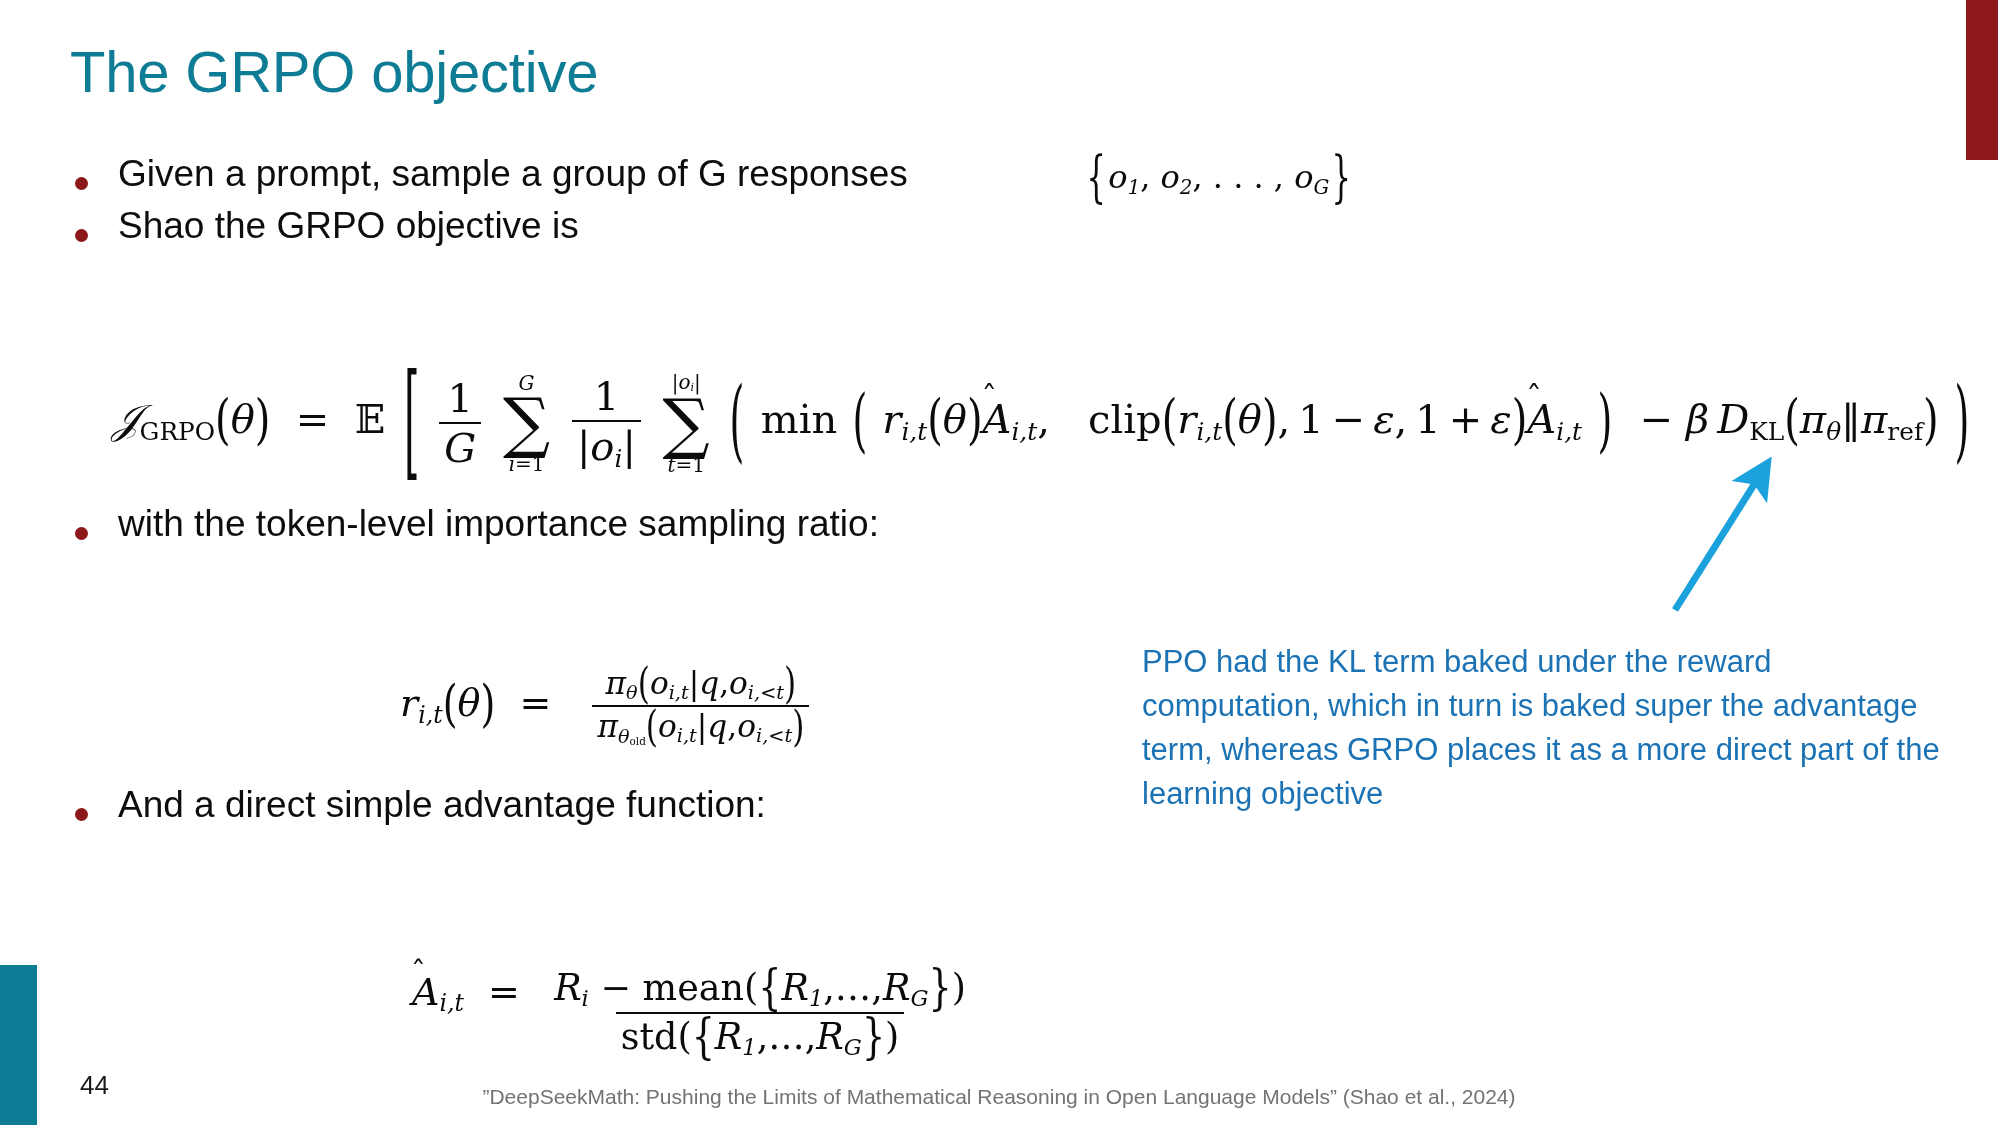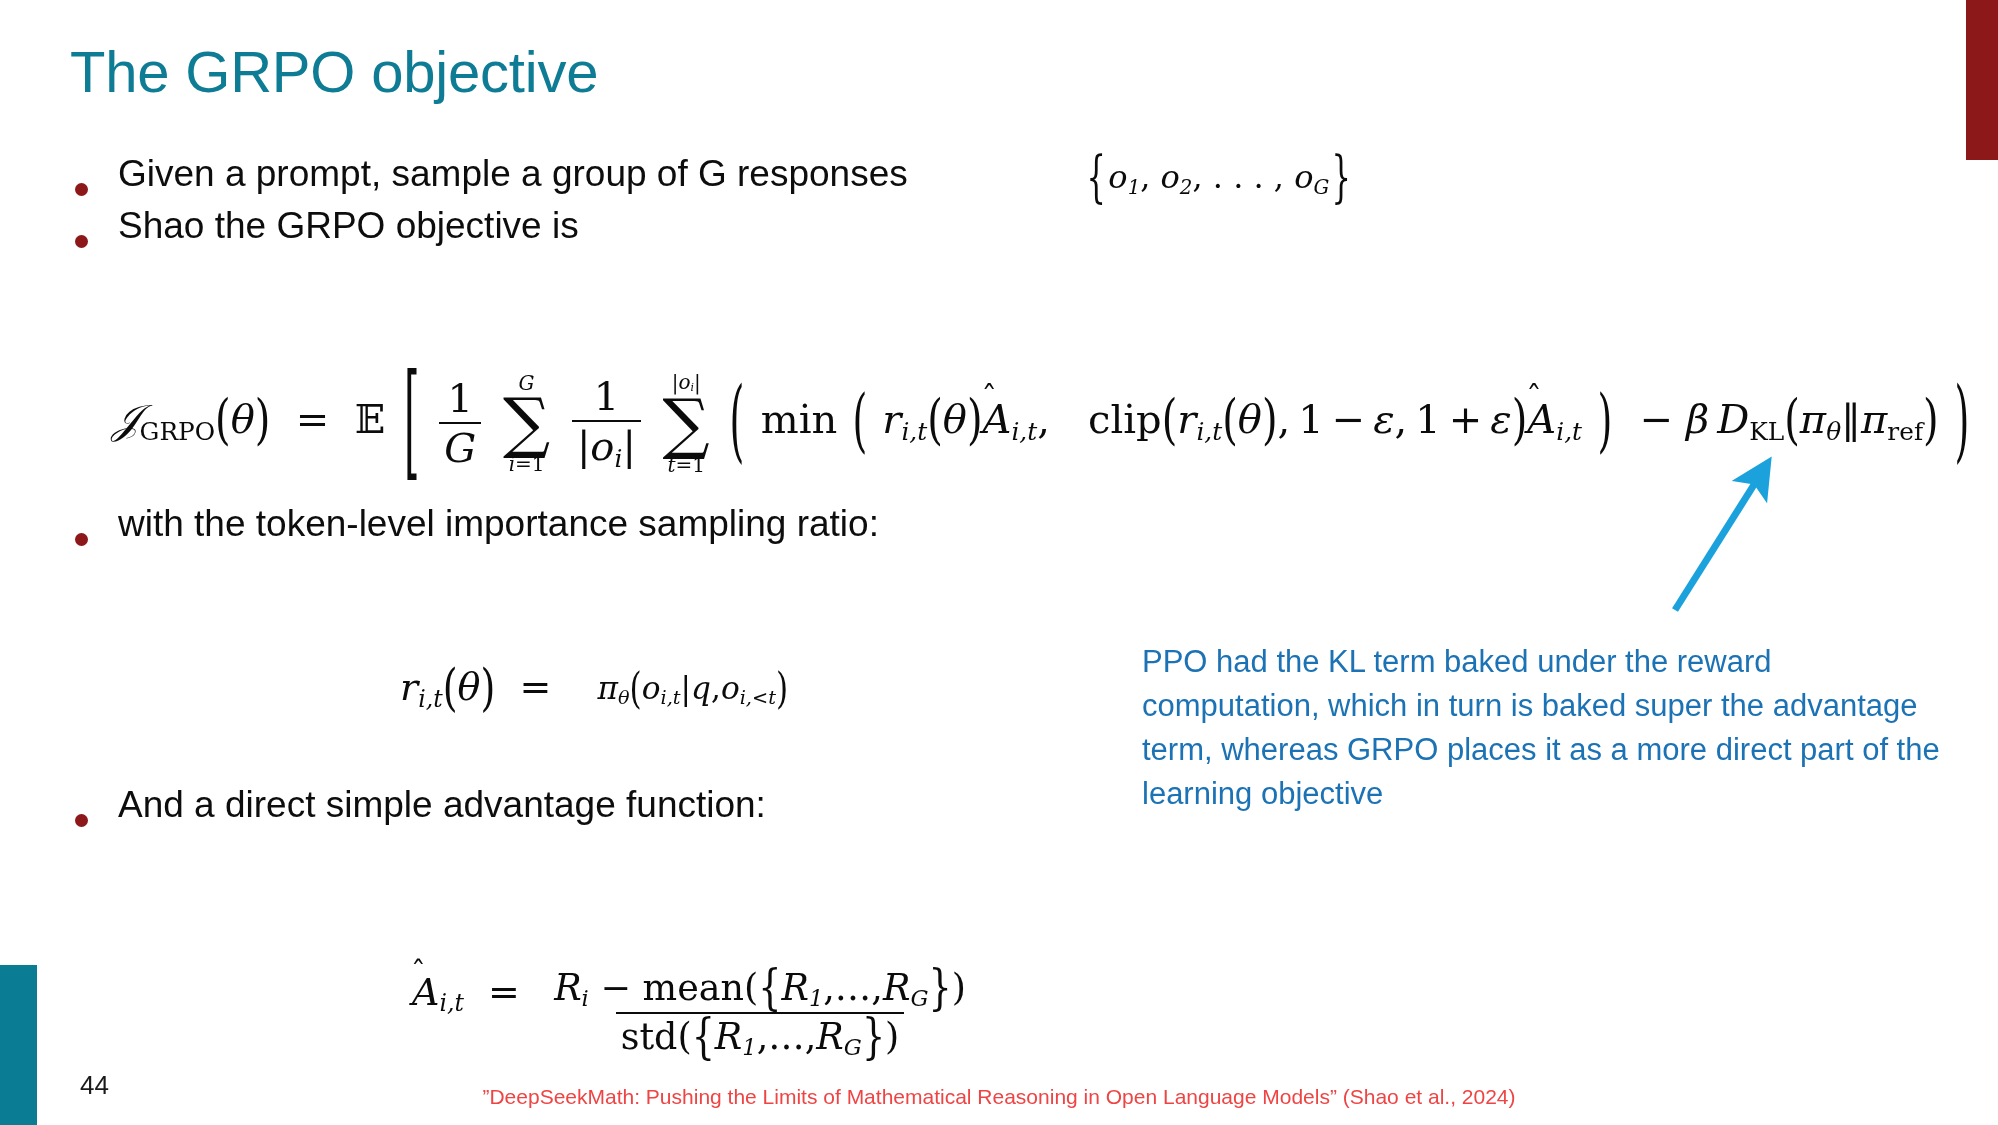--- a/index.html
+++ b/index.html
@@ -17,21 +17,21 @@
     background:#0A7D94;
   }
   
   #slide-title{
     position:absolute;left:70px;top:38px;
     font-size:58px;color:#0E7C94;font-weight:400;
     letter-spacing:-0.2px;white-space:nowrap;
   }
   
   .bullet-row{
-    position:absolute;display:flex;align-items:flex-end;
+    position:absolute;display:flex;align-items:center;
   }
   .bullet-dot{
     width:13px;height:13px;border-radius:50%;
     background:#8C1819;margin-top:19px;margin-right:30px;flex:0 0 auto;
   }
   .bullet-text{
     font-size:37px;color:#0d0d0d;line-height:1.18;white-space:nowrap;
   }
   #bullet-1{left:75px;top:152px;}
   #bullet-2{left:75px;top:204px;}
@@ -105,21 +105,21 @@
     position:absolute;left:1650px;top:440px;width:290px;height:200px;
     pointer-events:none;
   }
   
   #page-number{
     position:absolute;left:80px;top:1070px;
     font-size:26px;color:#1a1a1a;
   }
   #citation{
     position:absolute;left:0;right:0;top:1085px;text-align:center;
-    font-size:21px;color:#ef4444;
+    font-size:21px;color:#737373;
   }
 </style>
 </head>
 <body>
 
 <div id="accent-bar-right"></div>
 <div id="accent-bar-left-bottom"></div>
 
 <div id="slide-title">The GRPO objective</div>
 
@@ -173,20 +173,21 @@
 <div class="bullet-row" id="bullet-3">
   <span class="bullet-dot"></span>
   <span class="bullet-text">with the token-level importance sampling ratio:</span>
 </div>
 
 <div class="math" id="formula-ratio">
   <span class="mi">r</span><span class="sub">i,t</span><span class="paren-sm">(</span><span class="mi">θ</span><span class="paren-sm">)</span>
   <span class="mu">&nbsp;=&nbsp;&nbsp;</span>
   <span class="frac" style="font-size:.82em;">
     <span class="num"><span class="mi">π</span><span class="sub">θ</span><span class="paren-sm">(</span><span class="mi">o</span><span class="sub">i,t</span><span class="mu">|</span><span class="mi">q</span><span class="mu">,</span><span class="mi">o</span><span class="sub">i,&lt;t</span><span class="paren-sm">)</span></span>
+    <span class="den"><span class="mi">π</span><span class="sub">θ<span class="subsub">old</span></span><span class="paren-sm">(</span><span class="mi">o</span><span class="sub">i,t</span><span class="mu">|</span><span class="mi">q</span><span class="mu">,</span><span class="mi">o</span><span class="sub">i,&lt;t</span><span class="paren-sm">)</span></span>
   </span>
 </div>
 
 <div class="bullet-row" id="bullet-4">
   <span class="bullet-dot"></span>
   <span class="bullet-text">And a direct simple advantage function:</span>
 </div>
 
 <div class="math" id="formula-advantage">
   <span class="hat"><span class="hatmark">̂</span><span class="mi">A</span></span><span class="sub">i,t</span>

